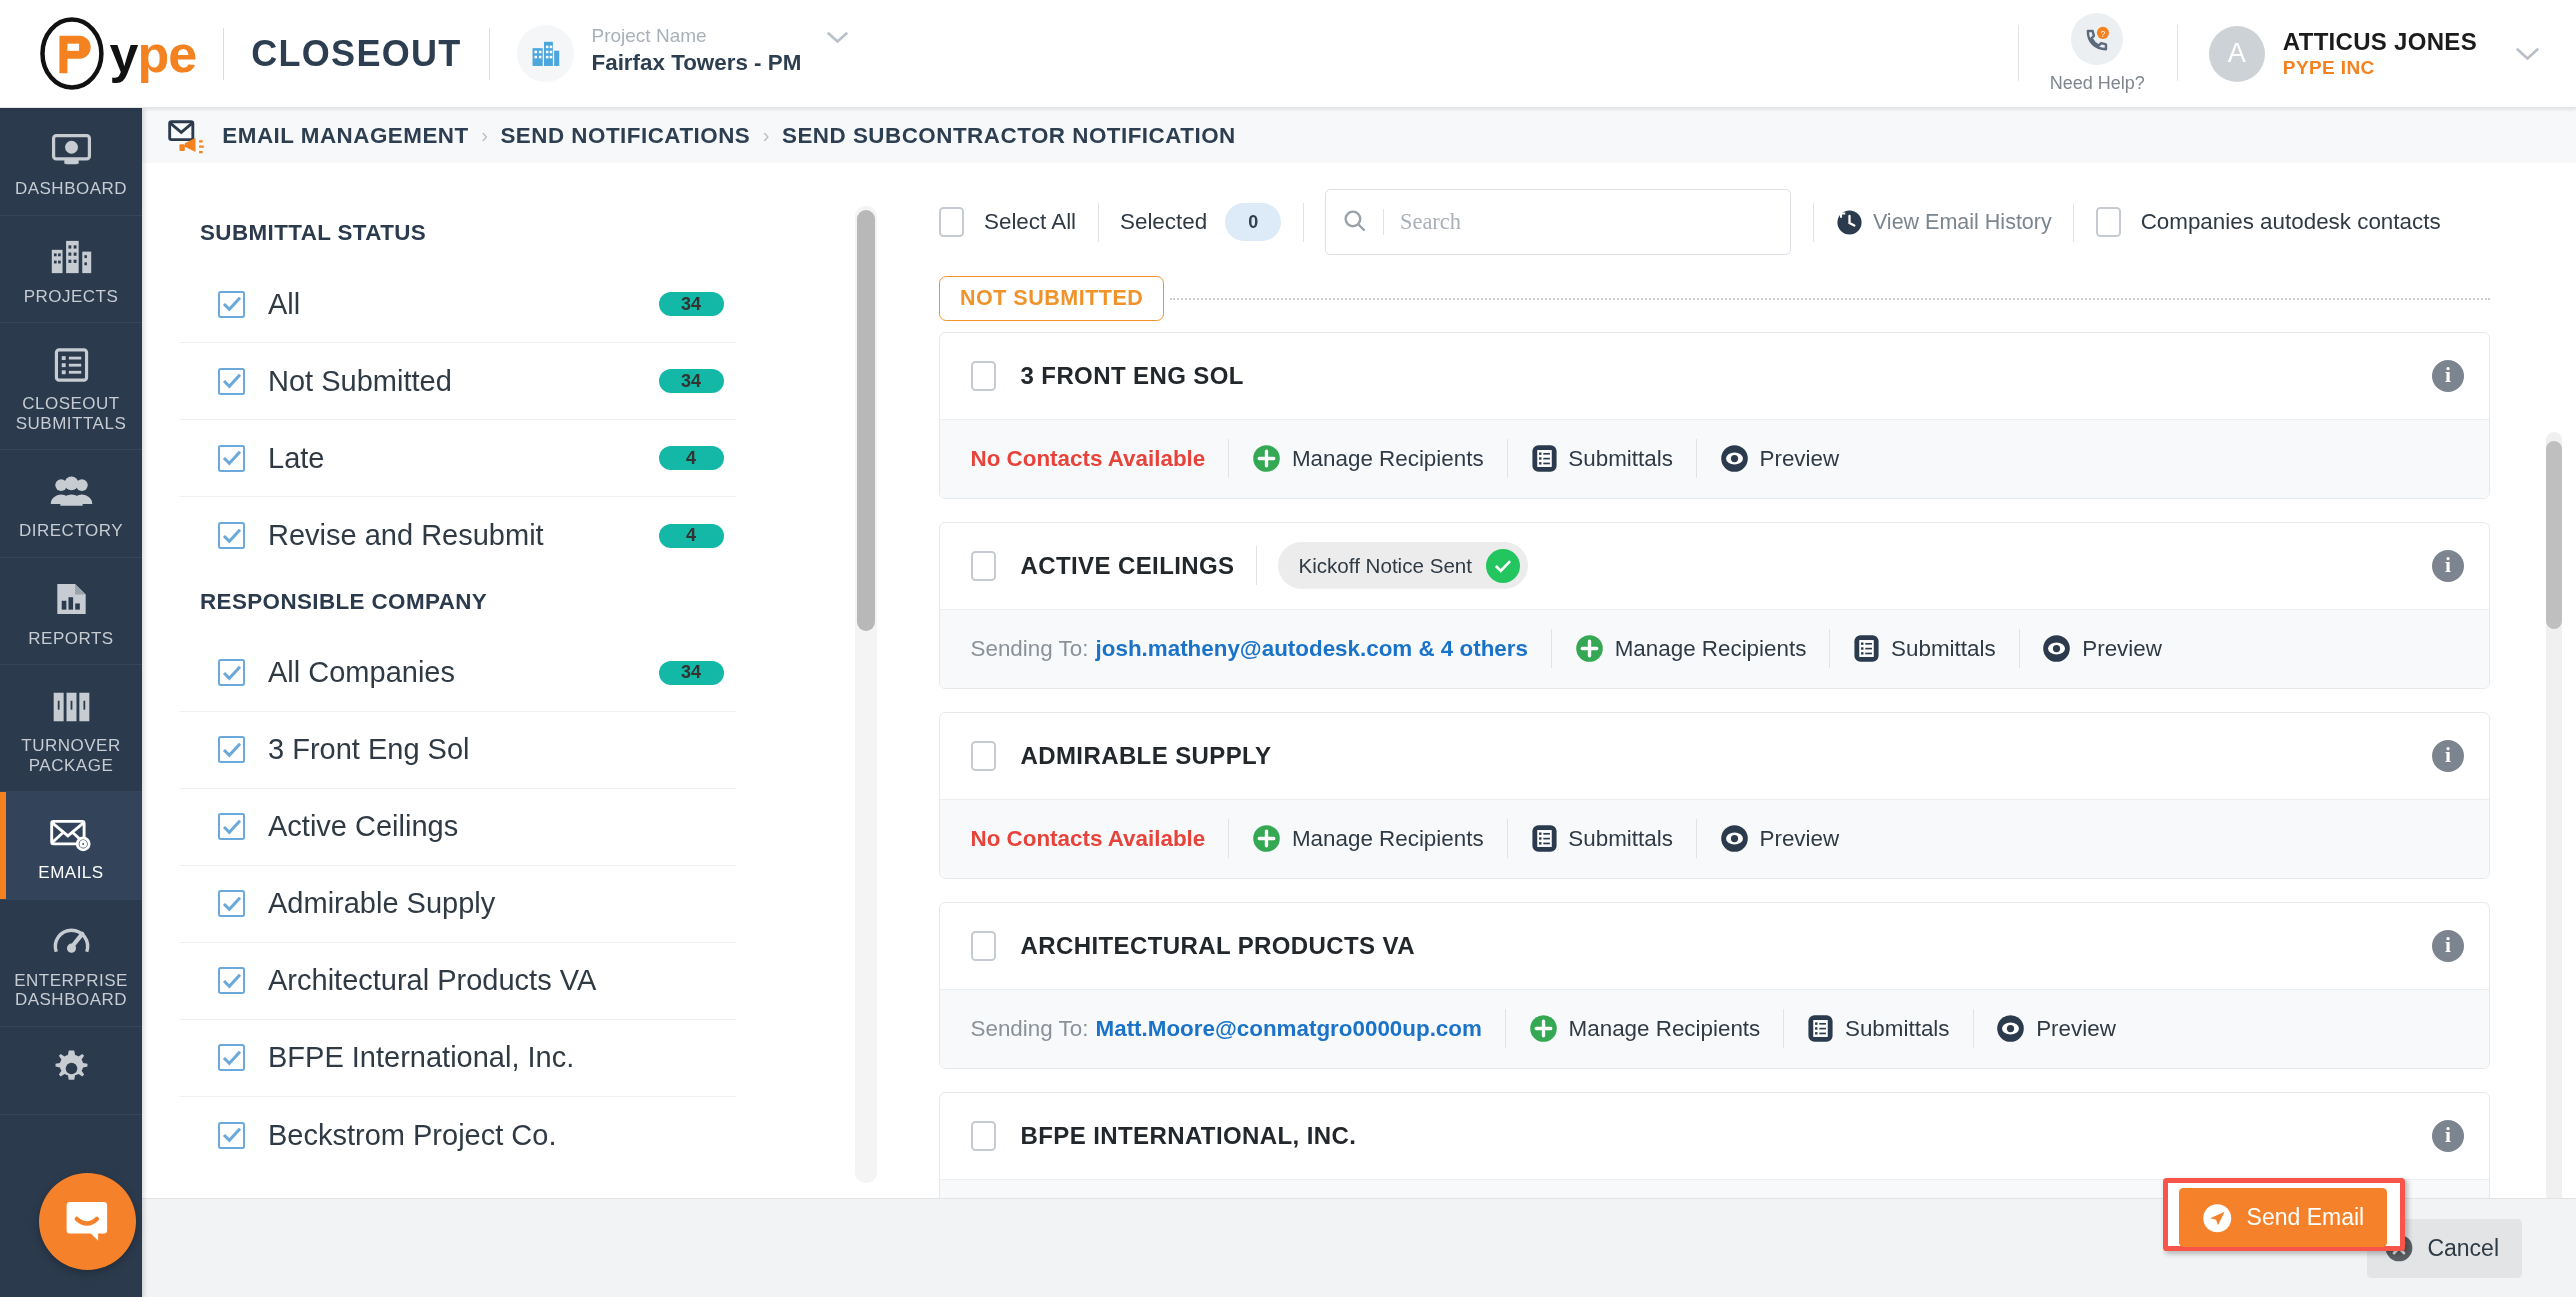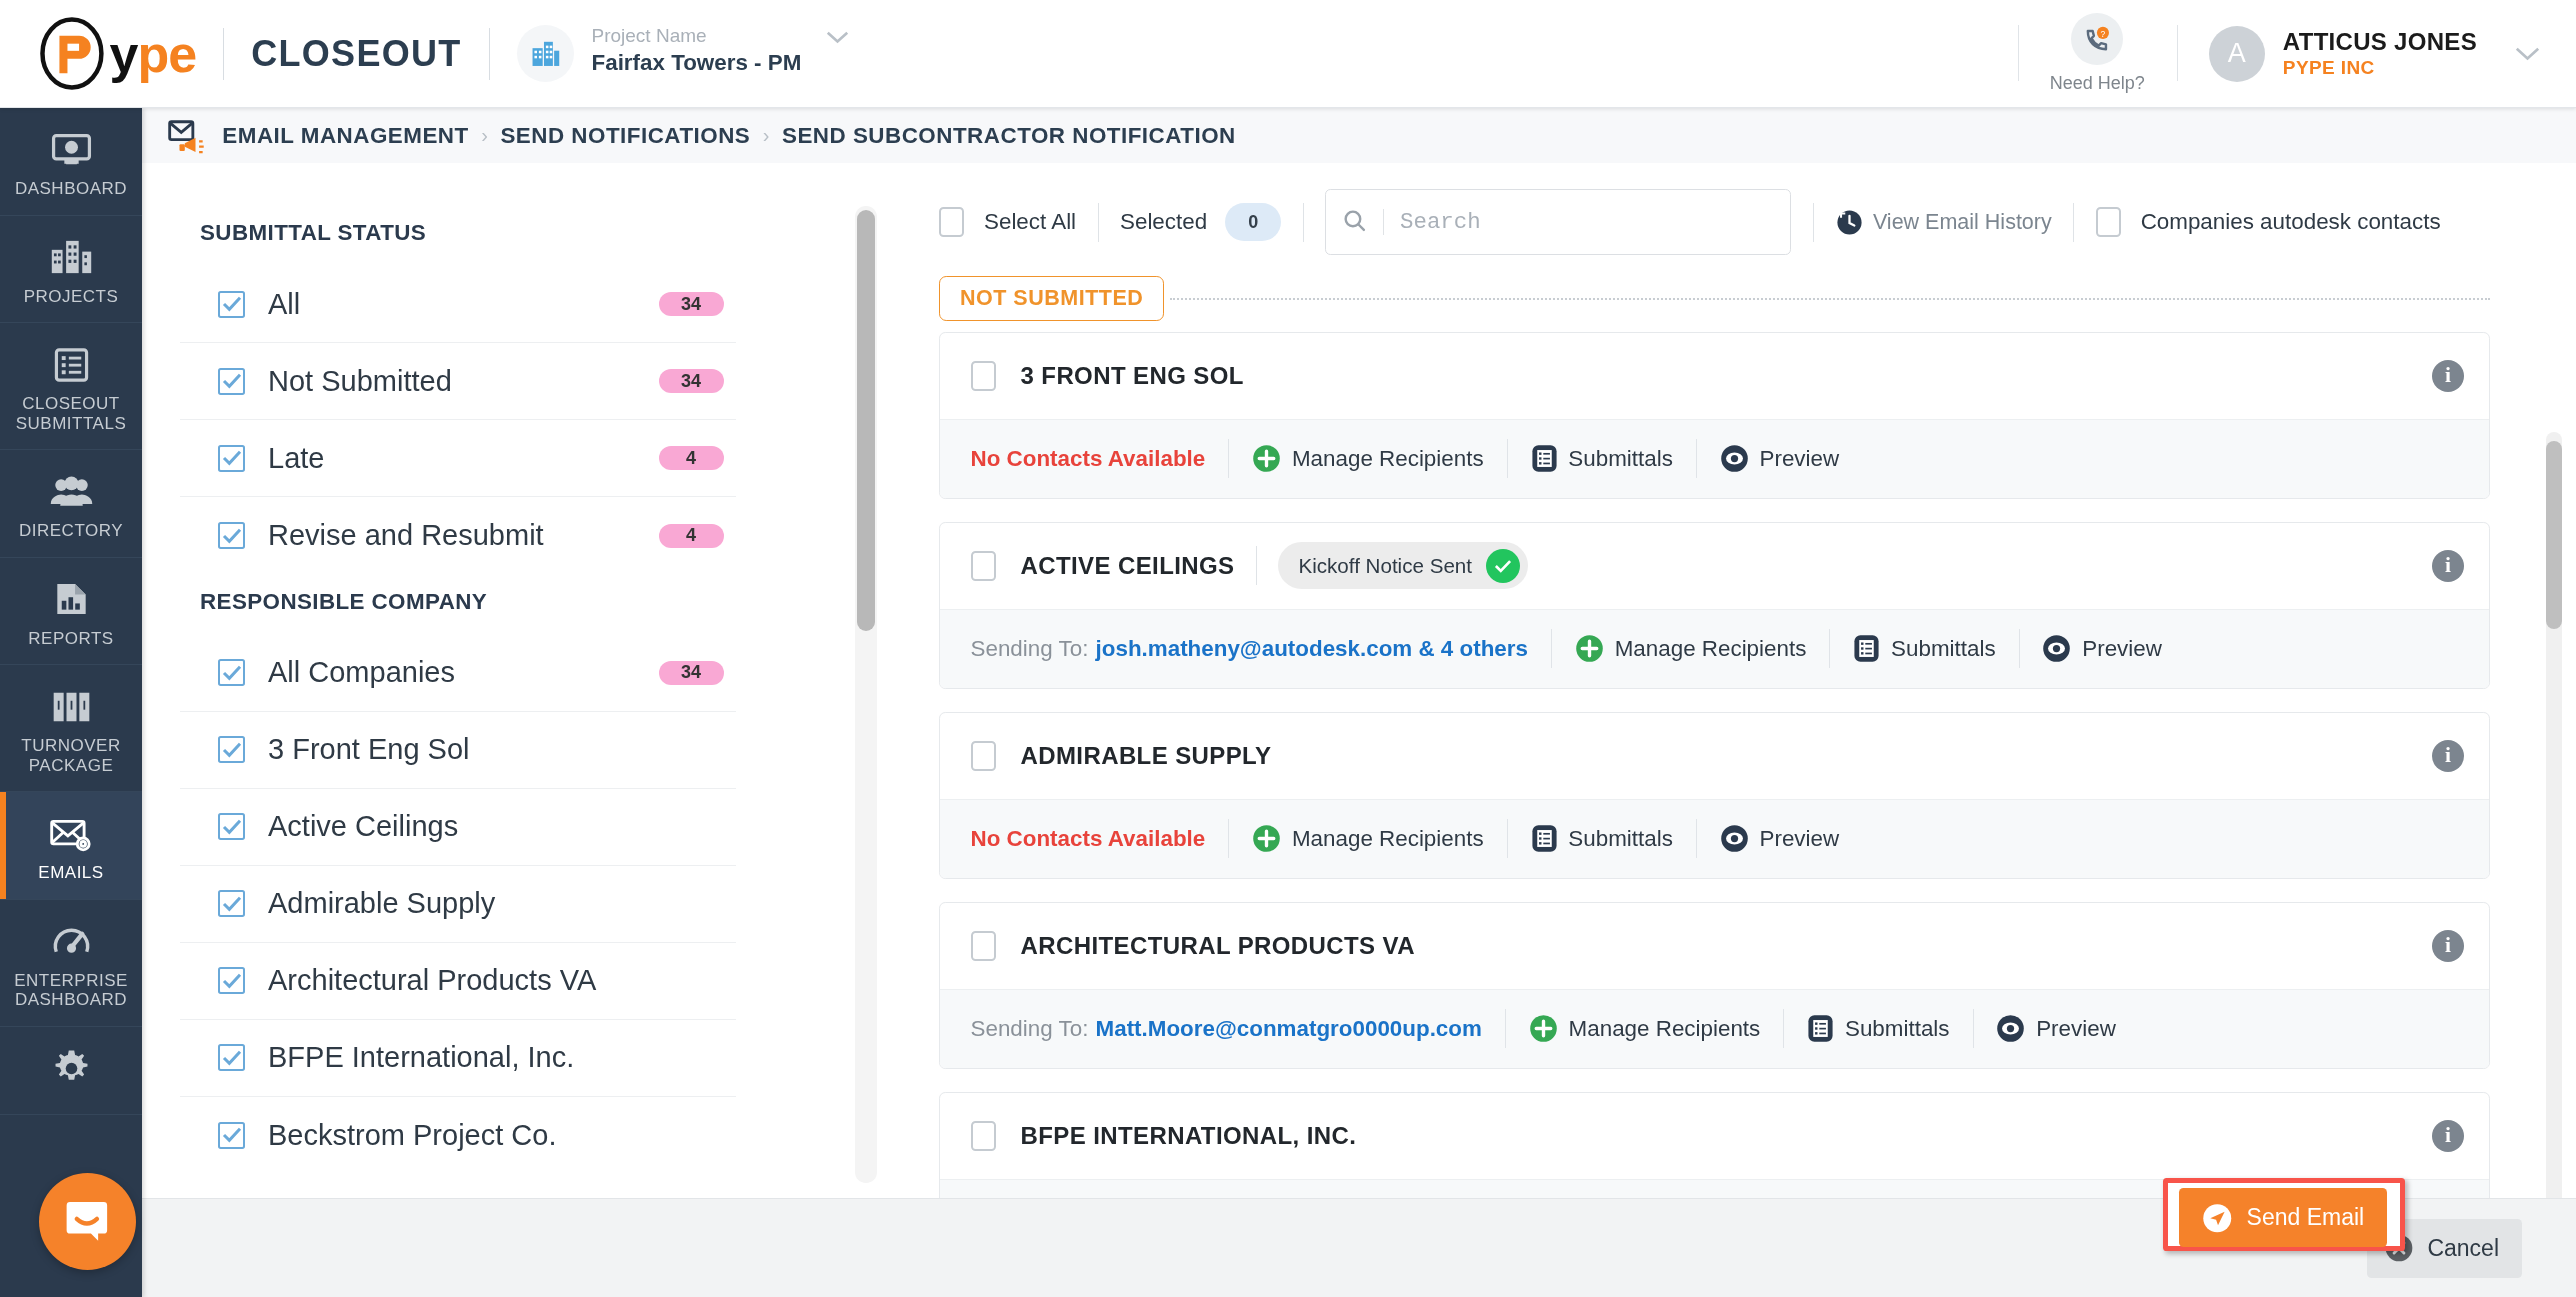--- a/index.html
+++ b/index.html
@@ -120,21 +120,21 @@
   .cbx {
     width: 27px; height: 27px; border: 2.7px solid #6aa9d9; border-radius: 2.7px;
     display:flex; align-items:center; justify-content:center; flex: 0 0 auto; background:#fff;
   }
   .cbx svg { display:block; }
   .cbx-empty {
     width: 25px; height: 30.5px; border: 2.7px solid #c5cbd1; border-radius: 4.5px; background:#fff; flex:0 0 auto;
   }
   .filter-label { font-size: 29px; color:#2f3a45; margin-left: 23px; }
   .pill {
-    margin-left:auto; background:#f9a8d4; color:#333; border-radius:895px;
+    margin-left:auto; background:#14b8a6; color:#333; border-radius:895px;
     min-width:65px; height:24px; display:flex; align-items:center; justify-content:center;
     font-size:18px; font-weight:bold; padding: 0 14.3px;
   }
   .filters-scrolltrack {
     position:absolute; left: 713px; top: 43px; width: 21.5px; height: 977px;
     background:#f4f4f4; border-radius: 10.8px;
   }
   .filters-scrollthumb {
     position:absolute; left: 715px; top: 47px; width: 18px; height: 421px;
     background:#b8b8b8; border-radius: 10.8px;
@@ -149,21 +149,21 @@
   .sel-pill {
     background:#ddeaf7; color:#35404b; border-radius:895px; min-width:56px; height:38px;
     display:flex; align-items:center; justify-content:center; font-size:18px; font-weight:bold;
   }
   .searchbox {
     width: 466px; height: 66px; border:0.9px solid #dcdfe3; border-radius:5.4px; background:#fff;
     display:flex; align-items:center; padding: 0 16px; margin-left: 21.5px;
   }
   .search-input {
     border:none; outline:none; font-size:22.4px; color:#2f3a45; width: 100%;
-    font-family: Liberation Mono, monospace; margin-left: 16px;
+    font-family: Liberation Serif, serif; margin-left: 16px;
     border-left: 0.9px solid #e0e3e6; padding-left: 16px;
   }
   .search-input::placeholder { color:#a9b0b8; }
   .link-btn { display:flex; align-items:center; font-size:21.5px; color:#7b858f; cursor:pointer; }
   .link-btn .ic { margin-right: 9px; display:flex; }
 
   
   .statusrow { display:flex; align-items:center; margin: 20px 0 10.8px 143px; padding-right: 86px; }
   .status-badge {
     border: 1.8px solid #f0932b; color:#f0932b; border-radius:7.2px; background:#fff;

